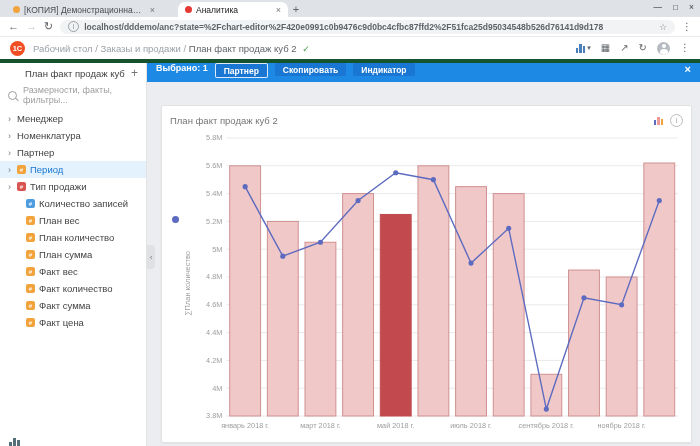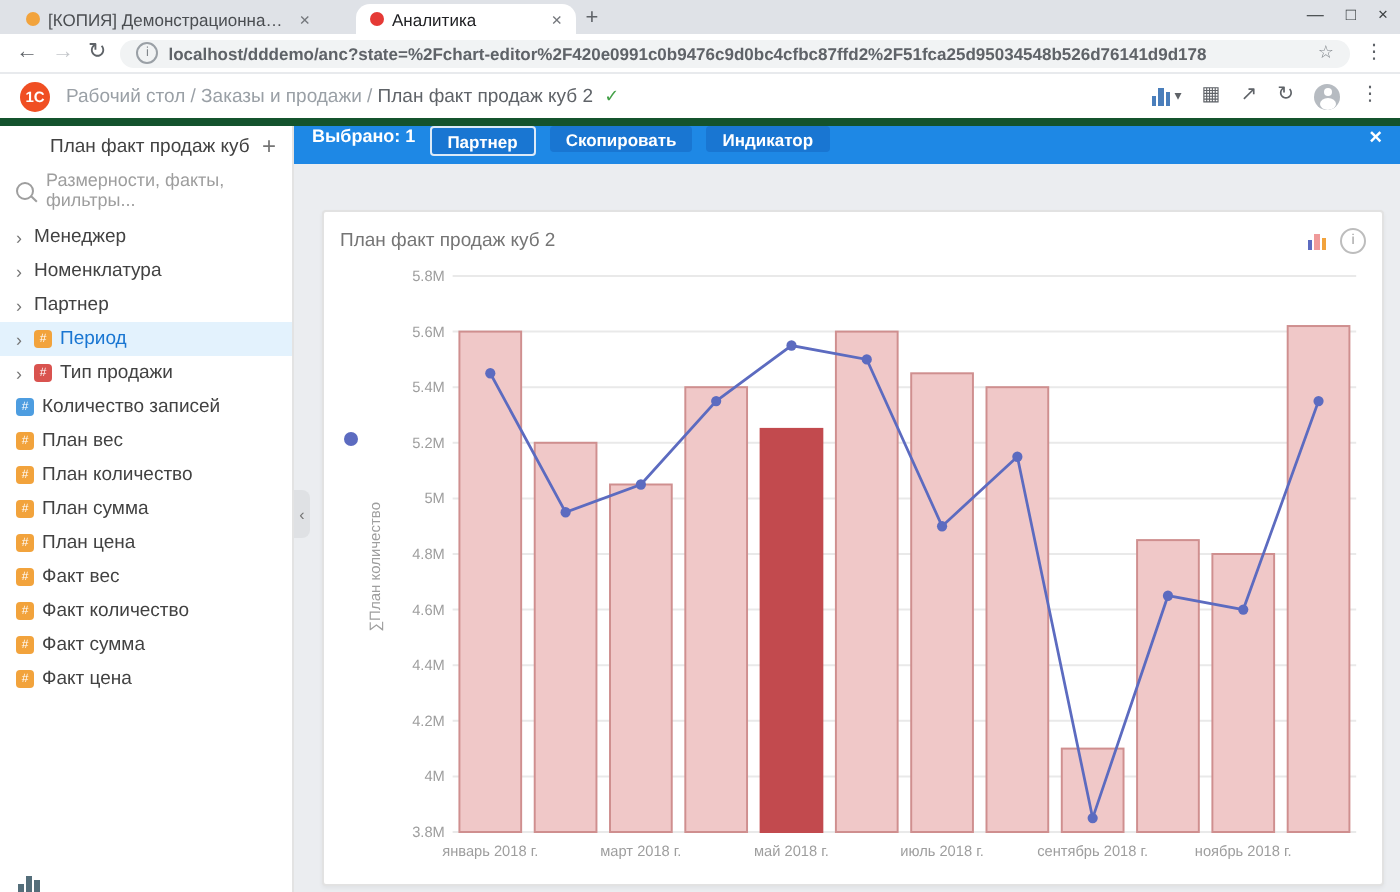--- a/index.html
+++ b/index.html
@@ -45,21 +45,21 @@
   
   .content{display:flex;height:388px;}
   .sidebar{width:146px;flex:none;background:#fff;border-right:1px solid #e3e3e3;display:flex;flex-direction:column;}
   .sb-head{display:flex;align-items:center;padding:4px 8px 2px 8px;color:#424242;font-size:9.5px;margin-left:17px;}
   .sb-title{flex:1;}
   .plus{color:#757575;font-size:12px;line-height:1;}
   .searchrow{display:flex;align-items:center;gap:6px;padding:4px 8px 5px 8px;color:#9e9e9e;font-size:9px;}
   .mag{width:7px;height:7px;border:1px solid #9e9e9e;border-radius:50%;position:relative;flex:none;}
   .mag::after{content:'';position:absolute;width:4px;height:1px;background:#9e9e9e;transform:rotate(45deg);right:-3px;bottom:-1px;}
   .srow{height:17px;display:flex;align-items:center;gap:4px;padding:0 6px;color:#424242;font-size:9.5px;white-space:nowrap;}
-  .srow.measure{padding-left:8px;}
+  .srow.measure{padding-left:26px;}
   .srow.selected{background:#e3f2fd;color:#1976d2;}
   .chev{color:#757575;font-size:9px;width:7px;flex:none;text-align:center;}
   .sicon{width:9px;height:9px;border-radius:2px;color:#fff;font-size:6px;display:flex;align-items:center;justify-content:center;flex:none;}
   .sicon.orange{background:#f2a33c;}
   .sicon.blue{background:#4d9de0;}
   .sicon.red{background:#d9534f;}
   .sb-bottom{margin-top:auto;padding:5px 9px;}
   .barsicon{display:flex;align-items:flex-end;gap:1.5px;height:9px;}
   .barsicon i{display:block;width:2.5px;background:#546e7a;}
   
@@ -186,24 +186,20 @@
         <span class="sicon orange">#</span>
         <span>План вес</span>
       </div>
       <div class="srow measure">
         <span class="sicon orange">#</span>
         <span>План количество</span>
       </div>
       <div class="srow measure">
         <span class="sicon orange">#</span>
         <span>План сумма</span>
-      </div>
-      <div class="srow measure">
-        <span class="sicon orange">#</span>
-        <span>План цена</span>
       </div>
       <div class="srow measure">
         <span class="sicon orange">#</span>
         <span>Факт вес</span>
       </div>
       <div class="srow measure">
         <span class="sicon orange">#</span>
         <span>Факт количество</span>
       </div>
       <div class="srow measure">

